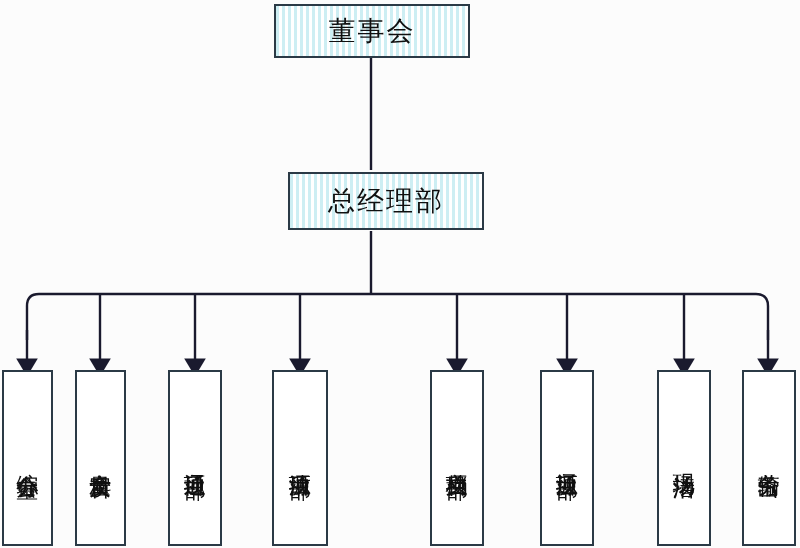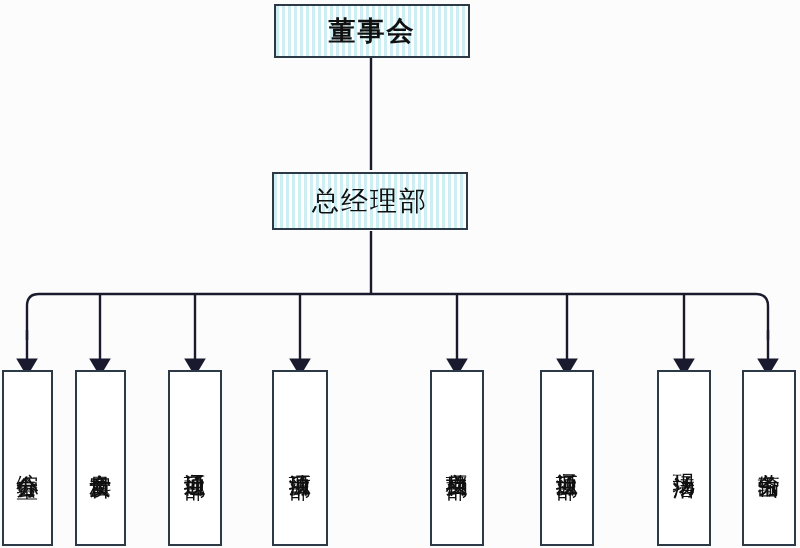--- a/index.html
+++ b/index.html
@@ -91,25 +91,25 @@
     <line x1="27" y1="330" x2="27" y2="362" stroke="#1a1a2e" stroke-width="2.4" marker-end="url(#arrowhead)"></line>
     <line x1="100" y1="294" x2="100" y2="362" stroke="#1a1a2e" stroke-width="2.4" marker-end="url(#arrowhead)"></line>
     <line x1="195" y1="294" x2="195" y2="362" stroke="#1a1a2e" stroke-width="2.4" marker-end="url(#arrowhead)"></line>
     <line x1="300" y1="294" x2="300" y2="362" stroke="#1a1a2e" stroke-width="2.4" marker-end="url(#arrowhead)"></line>
     <line x1="457" y1="294" x2="457" y2="362" stroke="#1a1a2e" stroke-width="2.4" marker-end="url(#arrowhead)"></line>
     <line x1="567" y1="294" x2="567" y2="362" stroke="#1a1a2e" stroke-width="2.4" marker-end="url(#arrowhead)"></line>
     <line x1="684" y1="294" x2="684" y2="362" stroke="#1a1a2e" stroke-width="2.4" marker-end="url(#arrowhead)"></line>
     <line x1="768" y1="330" x2="768" y2="362" stroke="#1a1a2e" stroke-width="2.4" marker-end="url(#arrowhead)"></line>
   </svg>
 
-  <div class="node-top" style="left:274px; top:4px; width:196px; height:54px;font-weight:bold;">
+  <div class="node-top" style="left:274px; top:4px; width:196px; height:54px;">
     <span class="node-label">董事会</span>
   </div>
 
-  <div class="node-top" style="left:272px; top:172px; width:196px; height:58px;">
+  <div class="node-top" style="left:288px; top:172px; width:196px; height:58px;">
     <span class="node-label">总经理部</span>
   </div>
 
   <div class="node-leaf" style="left:2px; top:370px; width:51px; height:176px;">
     <span class="node-label">综合办公室</span>
   </div>
 
   <div class="node-leaf" style="left:75px; top:370px; width:51px; height:176px;">
     <span class="node-label">安全质量科</span>
   </div>

